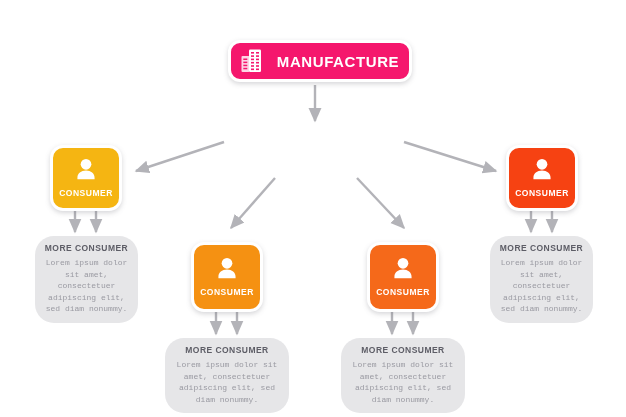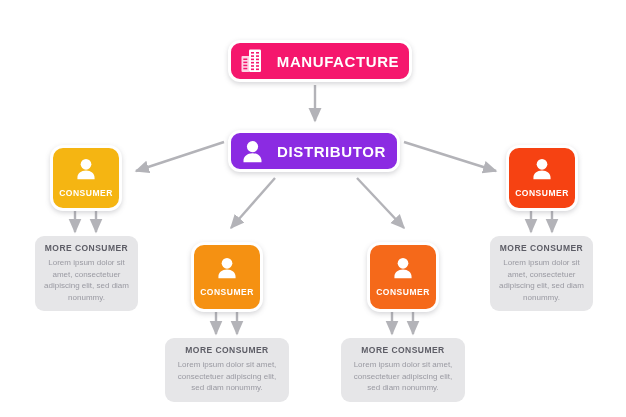--- a/index.html
+++ b/index.html
@@ -47,35 +47,36 @@
 
   
   .icon{display:block;line-height:0;}
   .icon svg{display:block;}
 
   
   .note{
     position:absolute;
     box-sizing:border-box;
     background:#e6e6e8;
-    border-radius:9px;
+    border-radius:19px;
     padding:7px 8px 8px;
     text-align:center;
   }
   .note-title{
     font-size:8.5px;
     font-weight:bold;
     letter-spacing:.45px;
     color:#5d5d66;
     margin-bottom:4px;
   }
   .note-body{
     font-size:8px;
     line-height:11.5px;
     color:#9a9aa2;
+    font-family:Liberation Mono, monospace;
   }
 
   
   .arrow-layer{position:absolute;left:0;top:0;width:626px;height:417px;pointer-events:none;}
 </style>
 </head>
 <body>
 
 <div id="canvas">
 
@@ -151,29 +152,20 @@
           <rect x="10" y="16.2" width="3" height="1.6"></rect>
           <rect x="15" y="16.2" width="3" height="1.6"></rect>
           <rect x="10" y="19.5" width="3" height="1.6"></rect>
           <rect x="15" y="19.5" width="3" height="1.6"></rect>
         </g>
       </svg>
     </span>
     <span class="node-label">MANUFACTURE</span>
   </div>
 
-  <div class="node pill" style="left:228px;top:130px;width:172px;height:42px;background:#8b2be2;">
-    <span class="icon">
-      <svg width="21" height="23" viewBox="0 0 21 23">
-        <circle cx="10.5" cy="6.6" r="5.6" fill="#ffffff"></circle>
-        <path d="M10.5 13.2c5.2 0 9 3.3 9 7.4v1.6h-18v-1.6c0-4.1 3.8-7.4 9-7.4z" fill="#ffffff"></path>
-      </svg>
-    </span>
-    <span class="node-label">DISTRIBUTOR</span>
-  </div>
 
   <div class="node square" style="left:50px;top:145px;width:72px;height:66px;background:#f5b512;">
     <span class="icon">
       <svg width="20" height="22" viewBox="0 0 21 23">
         <circle cx="10.5" cy="6.6" r="5.6" fill="#ffffff"></circle>
         <path d="M10.5 13.2c5.2 0 9 3.3 9 7.4v1.6h-18v-1.6c0-4.1 3.8-7.4 9-7.4z" fill="#ffffff"></path>
       </svg>
     </span>
     <span class="node-label">CONSUMER</span>
   </div>

